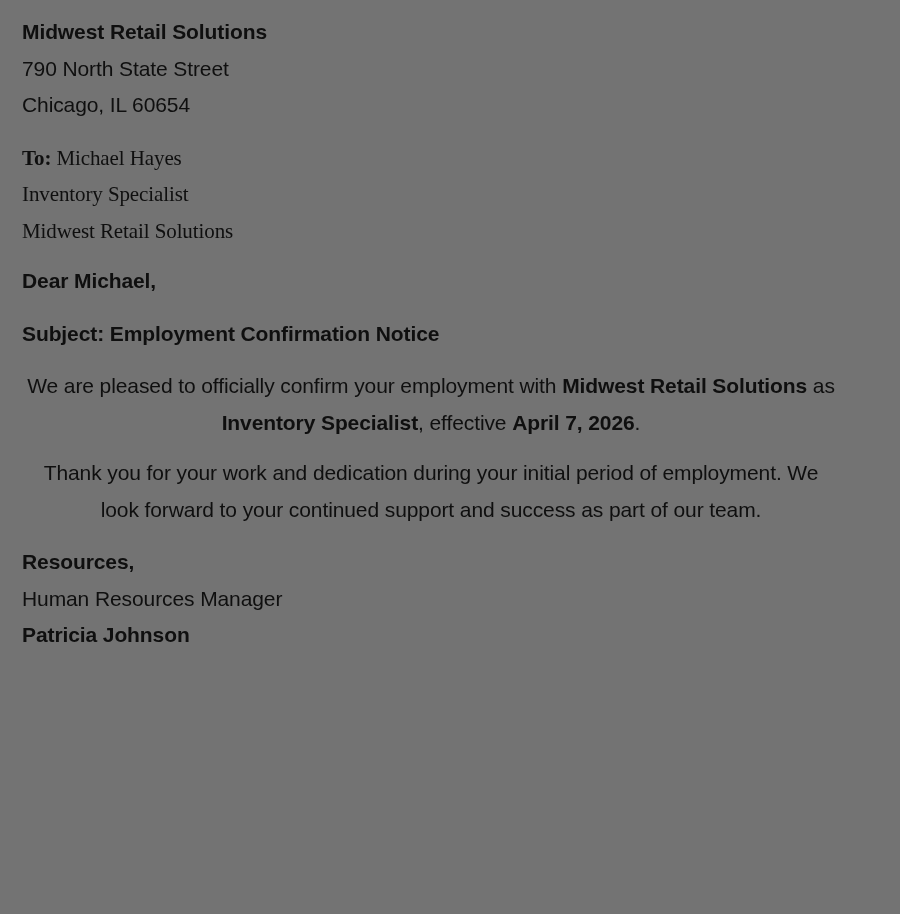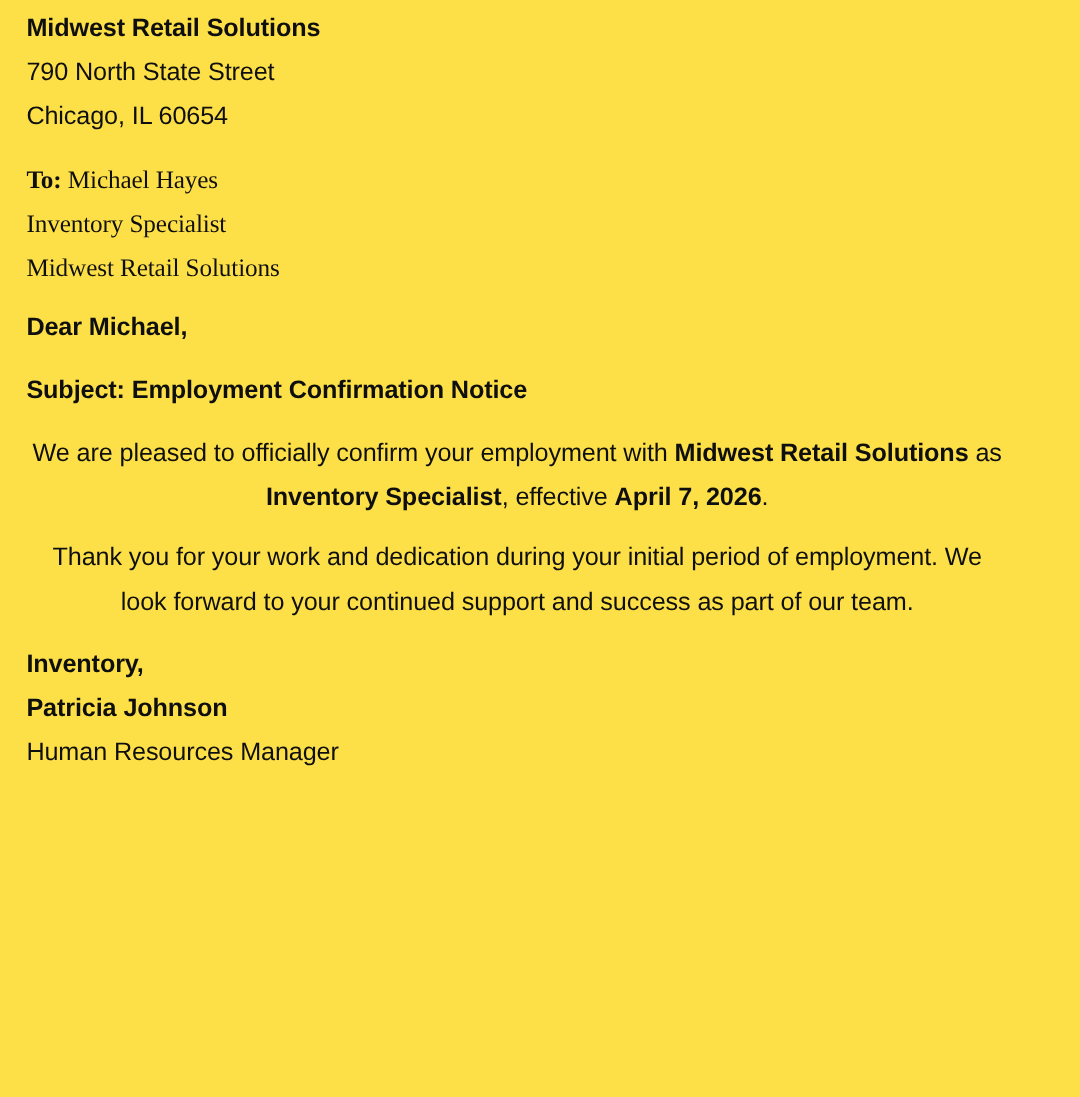--- a/index.html
+++ b/index.html
@@ -11,22 +11,22 @@
     width: 900px;
     height: 914px;
     font-family: "Liberation Sans", sans-serif;
     color: #0f0f0f;
     -webkit-font-smoothing: antialiased;
   }
   .letter {
     box-sizing: border-box;
     width: 900px;
     min-height: 914px;
-    padding: 6px 40px 0 22px;
-    background: #fde047;
+    padding: 14px 40px 0 22px;
+    background: #737373;
   }
   .line {
     font-size: 21px;
     line-height: 36.5px;
     letter-spacing: -0.1px;
     white-space: nowrap;
   }
   .para {
     font-size: 21px;
     line-height: 36.5px;
@@ -72,18 +72,18 @@
   <div class="block gap-subject">
     <div class="line b">Subject: Employment Confirmation Notice</div>
   </div>
 
   <div class="para gap-body1"><span class="r">We are pleased to officially confirm your employment with </span><span class="b">Midwest Retail Solutions</span><span class="r"> as </span><span class="b">Inventory Specialist</span><span class="r">, effective </span><span class="b">April 7, 2026</span><span class="r">.</span></div>
 
 
   <div class="para gap-body r">Thank you for your work and dedication during your initial period of employment. We look forward to your continued support and success as part of our team.</div>
 
   <div class="block gap-close">
-    <div class="line b">Inventory,</div>
+    <div class="line b">Resources,</div>
+    <div class="line r">Human Resources Manager</div>
     <div class="line b">Patricia Johnson</div>
-    <div class="line r">Human Resources Manager</div>
   </div>
 
 </div>
 
 </body></html>

